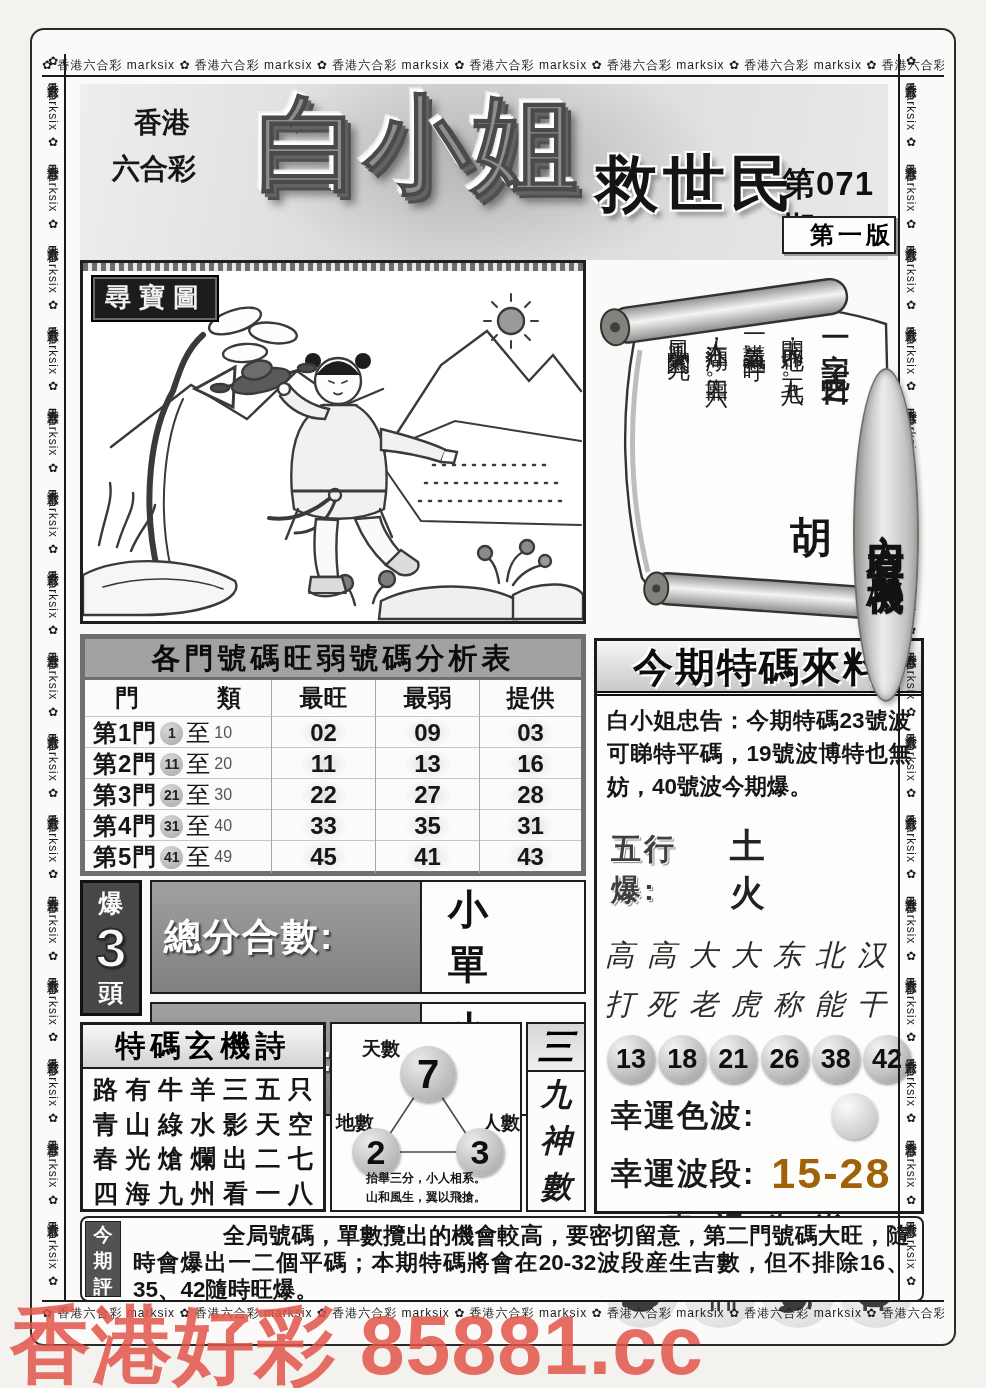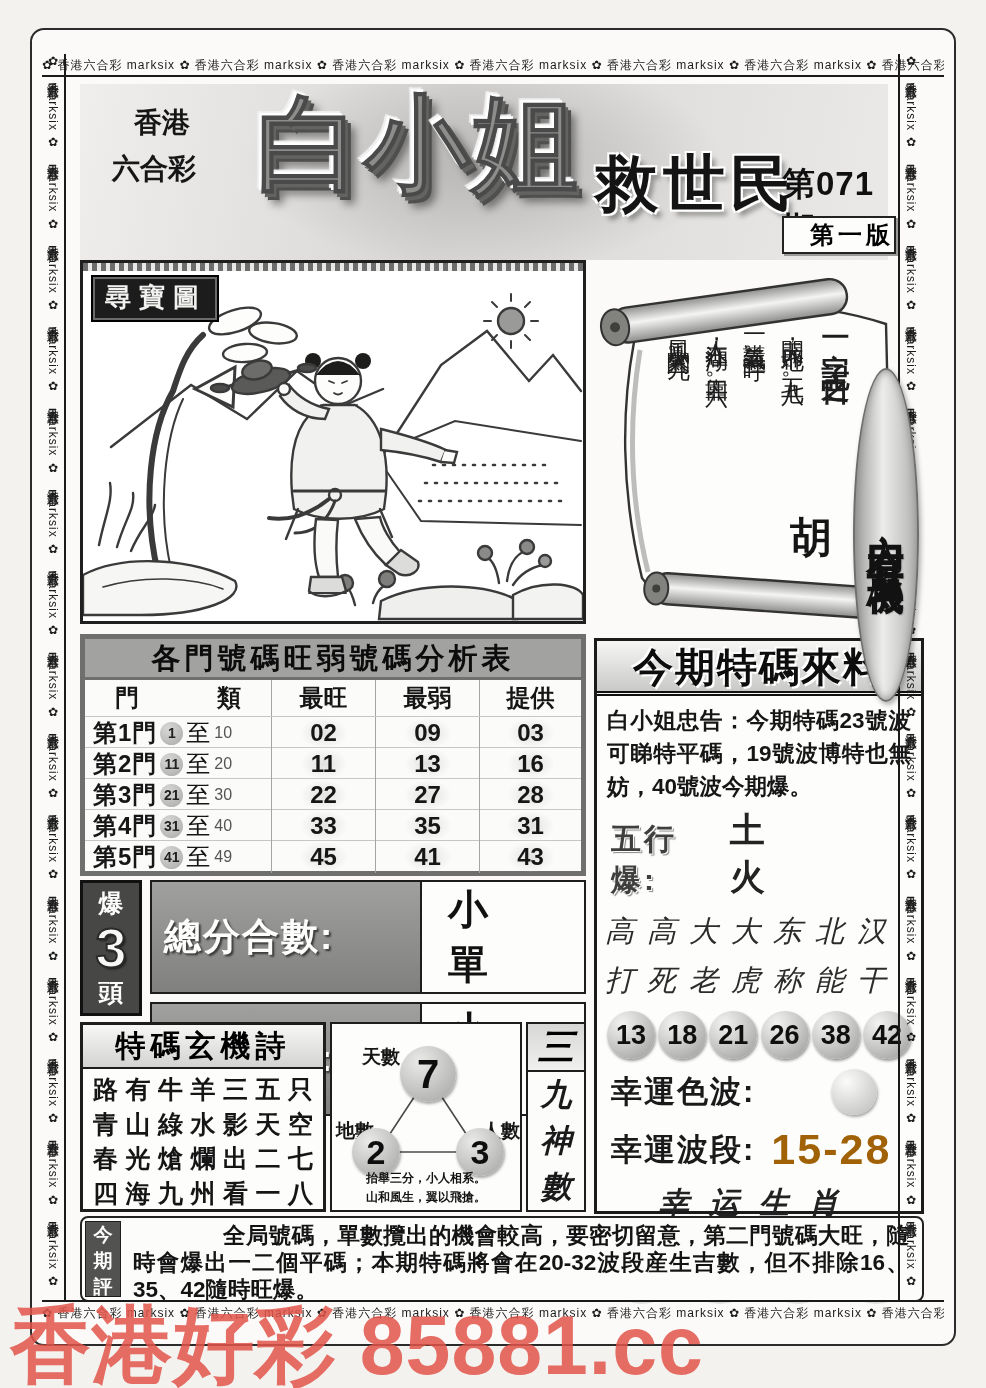--- a/index.html
+++ b/index.html
@@ -114,21 +114,21 @@
   .poem-title { height:44px; background:linear-gradient(#f7f7f5,#d3d3d1); border-bottom:2px solid #1d1d1d;
                 font-size:30px; font-weight:800; letter-spacing:5px; text-align:center; line-height:42px; }
   .poem-lines { padding:3px 10px; }
   .poem-lines p { font-size:25px; font-weight:800; color:#151515; line-height:34.5px;
                   text-align:justify; text-align-last:justify; }
 
   
   .tri { position:absolute; left:330px; top:1022px; width:192px; height:190px; border:2px solid #1d1d1d;
          background:#fdfdfb; }
   .tri svg { position:absolute; left:0; top:0; }
-  .tri .lab { position:absolute; font-size:19px; font-weight:800; color:#161616;margin-top:8px; }
+  .tri .lab { position:absolute; font-size:19px; font-weight:800; color:#161616; }
   .tri .circle { position:absolute; border-radius:50%; display:flex; align-items:center; justify-content:center;
                  background:radial-gradient(circle at 35% 28%,#eaeae8,#b8b8b6 70%,#a2a2a0);
                  box-shadow:1px 2px 3px rgba(0,0,0,.35); font-weight:bold; color:#0e0e0e; }
   .tri .notes { position:absolute; left:0; bottom:3px; width:100%; text-align:center;
                 font-size:12px; font-weight:800; line-height:19px; color:#141414; }
 
   
   .shenshu { position:absolute; left:526px; top:1022px; width:60px; height:190px; border:2px solid #1d1d1d;
              background:#fcfcfa; display:flex; flex-direction:column; font-family:"DejaVu Serif",serif; }
   .shenshu .top { height:48px; border-bottom:2px solid #1d1d1d; background:linear-gradient(#d7d7d5,#f0f0ee);
@@ -137,21 +137,21 @@
                    font-size:31px; font-weight:bold; font-style:italic; color:#1a1a1a; }
 
   
   .special { position:absolute; left:594px; top:638px; width:330px; height:576px;
              border:3px solid #1b1b1b; background:#fdfdfb; }
   .sp-title { height:55px; background:linear-gradient(#f6f6f4,#c9c9c7); border-bottom:5px double #111;
               font-size:40px; font-weight:800; letter-spacing:2px; text-align:center; line-height:52px;
               color:#0d0d0d; text-shadow:2px 2px 0 #fff,-2px -2px 0 #fff; }
   .sp-advice { margin:8px 10px 4px 10px; font-size:22.5px; font-weight:800; line-height:33px;
                color:#161616; text-align:justify; }
-  .sp-wuxing { margin:4px 14px; display:flex; align-items:flex-end; }
+  .sp-wuxing { margin:20px 14px; display:flex; align-items:center; }
   .sp-wuxing .lbl { font-size:30px; font-weight:800; color:#3f3f3d; letter-spacing:3px;
                     text-shadow:1px 1px 0 #fff,2px 2px 1px #888; }
   .sp-wuxing .vals { margin-left:26px; font-family:"DejaVu Serif",serif; font-size:35px; font-weight:bold;
                      letter-spacing:44px; color:#232321; }
   .sp-hand { margin:12px 8px; font-family:"DejaVu Serif",serif; font-style:italic; font-size:29px;
              letter-spacing:13px; color:#2c2c2a; line-height:37px; white-space:nowrap; }
   .sp-balls { margin:9px 6px 4px 6px; display:flex; justify-content:space-between; padding:0 4px; }
   .ball { width:48px; height:48px; border-radius:50%;
           background:radial-gradient(circle at 32% 26%,#f3f3f1,#c3c3c1 55%,#969694);
           box-shadow:1px 2px 3px rgba(0,0,0,.4); display:flex; align-items:center; justify-content:center;

